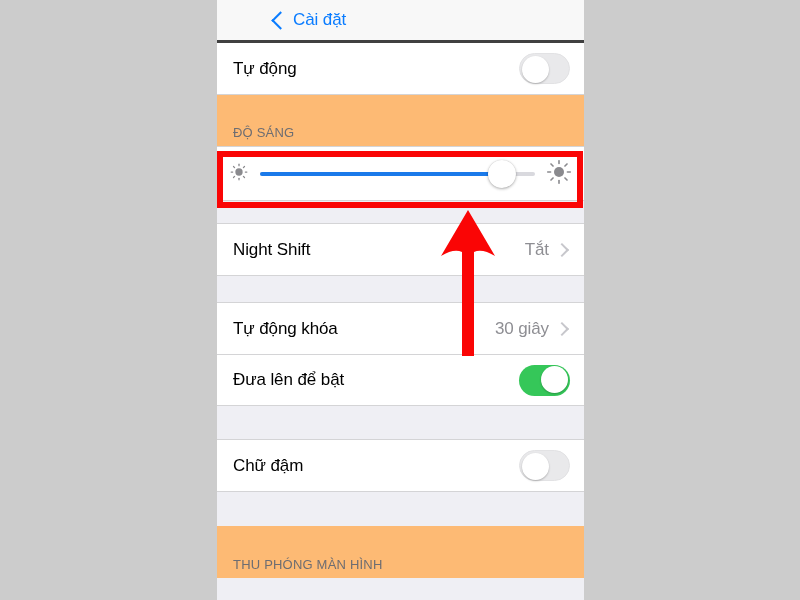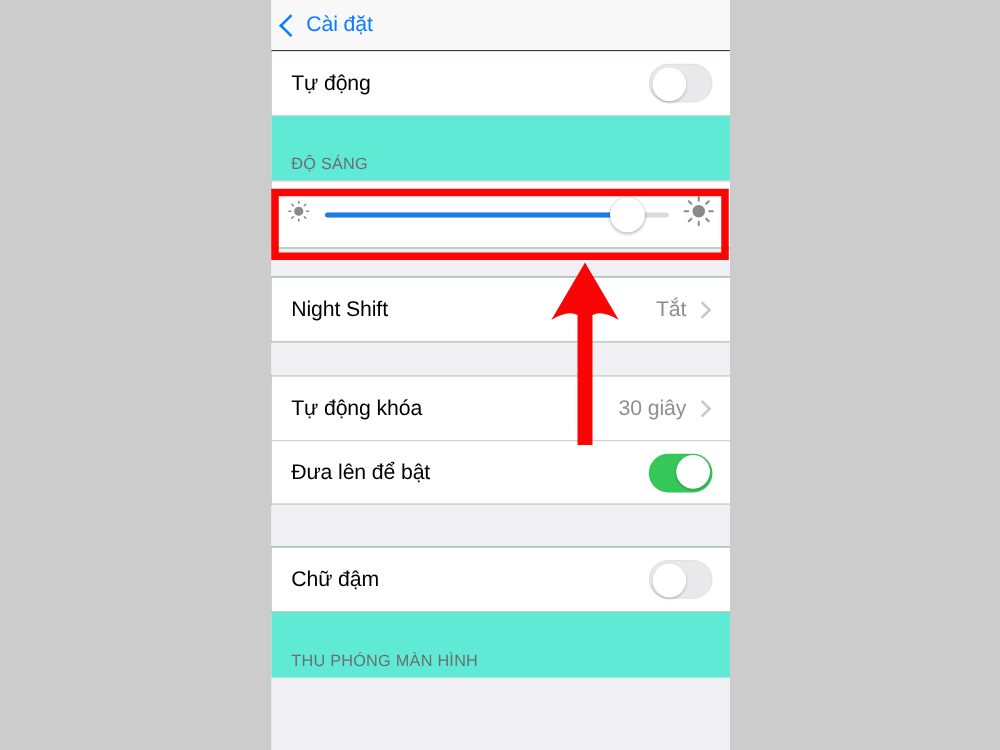--- a/index.html
+++ b/index.html
@@ -24,23 +24,24 @@
     height: 600px;
     background: #efeff4;
     overflow: hidden;
   }
 
   
   #nav-bar {
     position: relative;
     height: 40px;
     background: #f8f8f8;
-    border-bottom: 1px solid #404040;
-    display: flex;
-    align-items: center;
+    border-bottom: 3px solid #404040;
+    display: flex;
+    align-items: center;
+    padding-left: 48px;
   }
   #back-button {
     display: flex;
     align-items: center;
     margin-left: 7px;
     cursor: pointer;
   }
   .chevron-left {
     width: 11px;
     height: 11px;
@@ -105,21 +106,21 @@
     width: 8px;
     height: 8px;
     border-top: 2px solid #c7c7cc;
     border-right: 2px solid #c7c7cc;
     transform: rotate(45deg);
     margin-right: 3px;
   }
 
   
   .section-header {
-    background: #5eead4;
+    background: #fdba74;
     font-size: 13px;
     color: #6d6d72;
     letter-spacing: 0.2px;
     padding: 0 0 6px 16px;
     display: flex;
     align-items: flex-end;
     box-sizing: border-box;
   }
 
   
@@ -318,21 +319,21 @@
 
   <div class="group">
     <div class="row">
       <span class="row-label">Chữ đậm</span>
       <span class="switch off">
         <span class="knob"></span>
       </span>
     </div>
   </div>
 
-  <div class="section-header" style="height:52px;">THU PHÓNG MÀN HÌNH</div>
+  <div class="section-header" style="height:52px;margin-top:34px;">THU PHÓNG MÀN HÌNH</div>
 
 </div>
 
 <div id="highlight-box" style="border-color: rgb(250, 5, 5);"></div>
 
 <div id="callout-arrow">
   <svg width="62" height="150" viewBox="0 0 62 150">
     <path d="M31 2 L58 48 Q45 40 37 44 L37 148 L25 148 L25 44 Q17 40 4 48 Z" fill="#fa0505"></path>
   </svg>
 </div>

